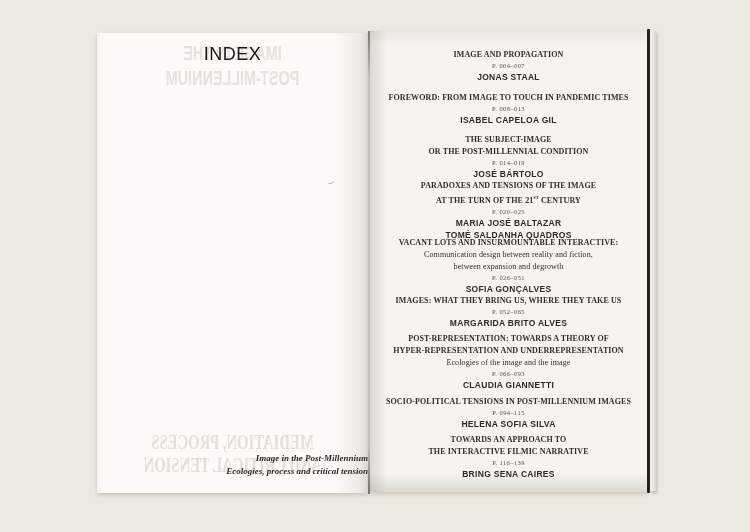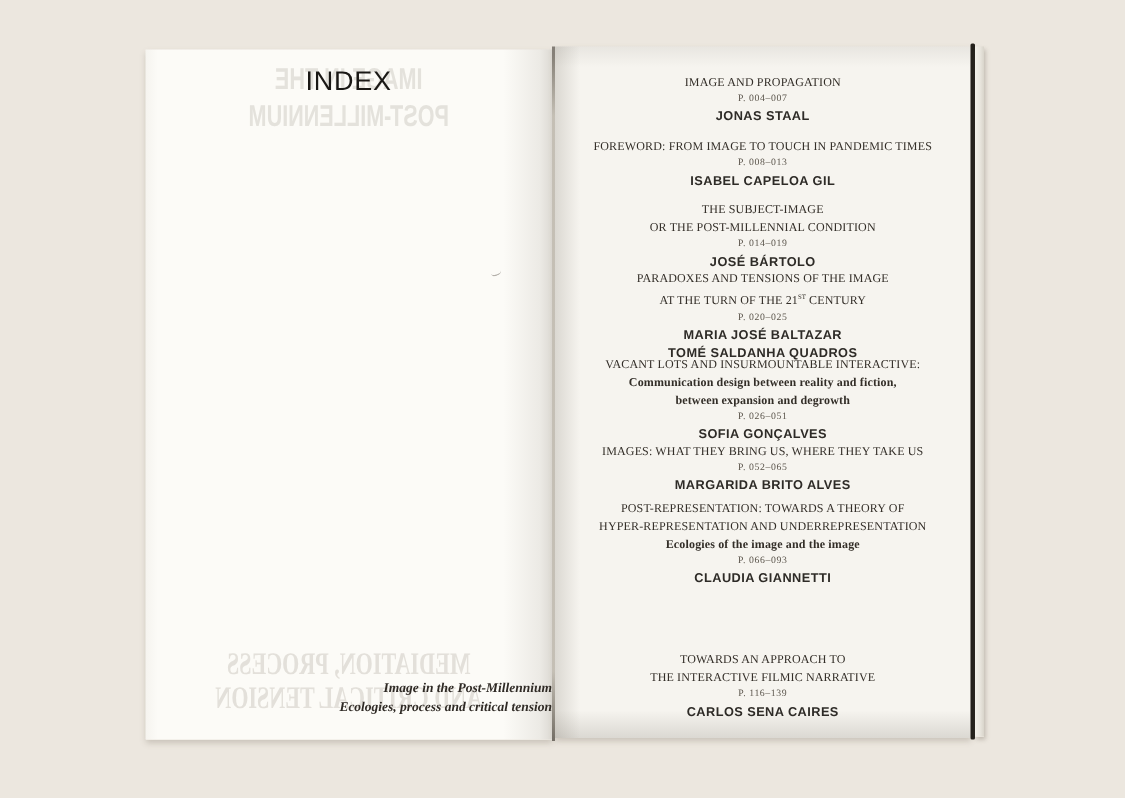--- a/index.html
+++ b/index.html
@@ -62,26 +62,26 @@
     color:#2f2a25;
   }
   .smudge{
     position:absolute;left:230px;top:146px;width:7px;height:4px;
     border-bottom:1px solid rgba(120,115,108,0.55);
     border-radius:50%;transform:rotate(-18deg);
   }
   
   .entry{position:absolute;left:0;width:100%;text-align:center;color:#2e2a25;}
   .t-line{
-    font-weight:normal;font-size:8px;line-height:12px;letter-spacing:0.1px;
+    font-weight:bold;font-size:8px;line-height:12px;letter-spacing:0.1px;
     color:#332e28;
   }
   .t-line sup{font-size:4.5px;vertical-align:super;letter-spacing:0;}
   .sub-line{
-    font-weight:bold;font-size:8px;line-height:12px;letter-spacing:0.1px;
+    font-weight:normal;font-size:8px;line-height:12px;letter-spacing:0.1px;
     color:#332e28;
   }
   .pages-line{
     font-size:6.5px;line-height:10px;letter-spacing:0.4px;color:#5b554c;
   }
   .author-line{
     font-family:"Liberation Sans", sans-serif;
     font-weight:bold;font-size:8.5px;line-height:12px;letter-spacing:0.3px;
     color:#2e2b27;
   }
@@ -156,26 +156,31 @@
     </div>
 
     <div class="entry e6">
       <div class="t-line">POST-REPRESENTATION: TOWARDS A THEORY OF</div>
       <div class="t-line">HYPER-REPRESENTATION AND UNDERREPRESENTATION</div>
       <div class="sub-line">Ecologies of the image and the image</div>
       <div class="pages-line">P. 066–093</div>
       <div class="author-line">CLAUDIA GIANNETTI</div>
     </div>
 
+    <div class="entry e7">
+      <div class="t-line">SOCIO-POLITICAL TENSIONS IN POST-MILLENNIUM IMAGES</div>
+      <div class="pages-line">P. 094–115</div>
+      <div class="author-line">HELENA SOFIA SILVA</div>
+    </div>
 
     <div class="entry e8">
       <div class="t-line">TOWARDS AN APPROACH TO</div>
       <div class="t-line">THE INTERACTIVE FILMIC NARRATIVE</div>
       <div class="pages-line">P. 116–139</div>
-      <div class="author-line">CARLOS SENA CAIRES</div>
+      <div class="author-line">BRING SENA CAIRES</div>
     </div>
 
   </div>
 
   <div class="cover-edge"></div>
   <div class="fore-edge"></div>
 
 </div>
 
 </body></html>

